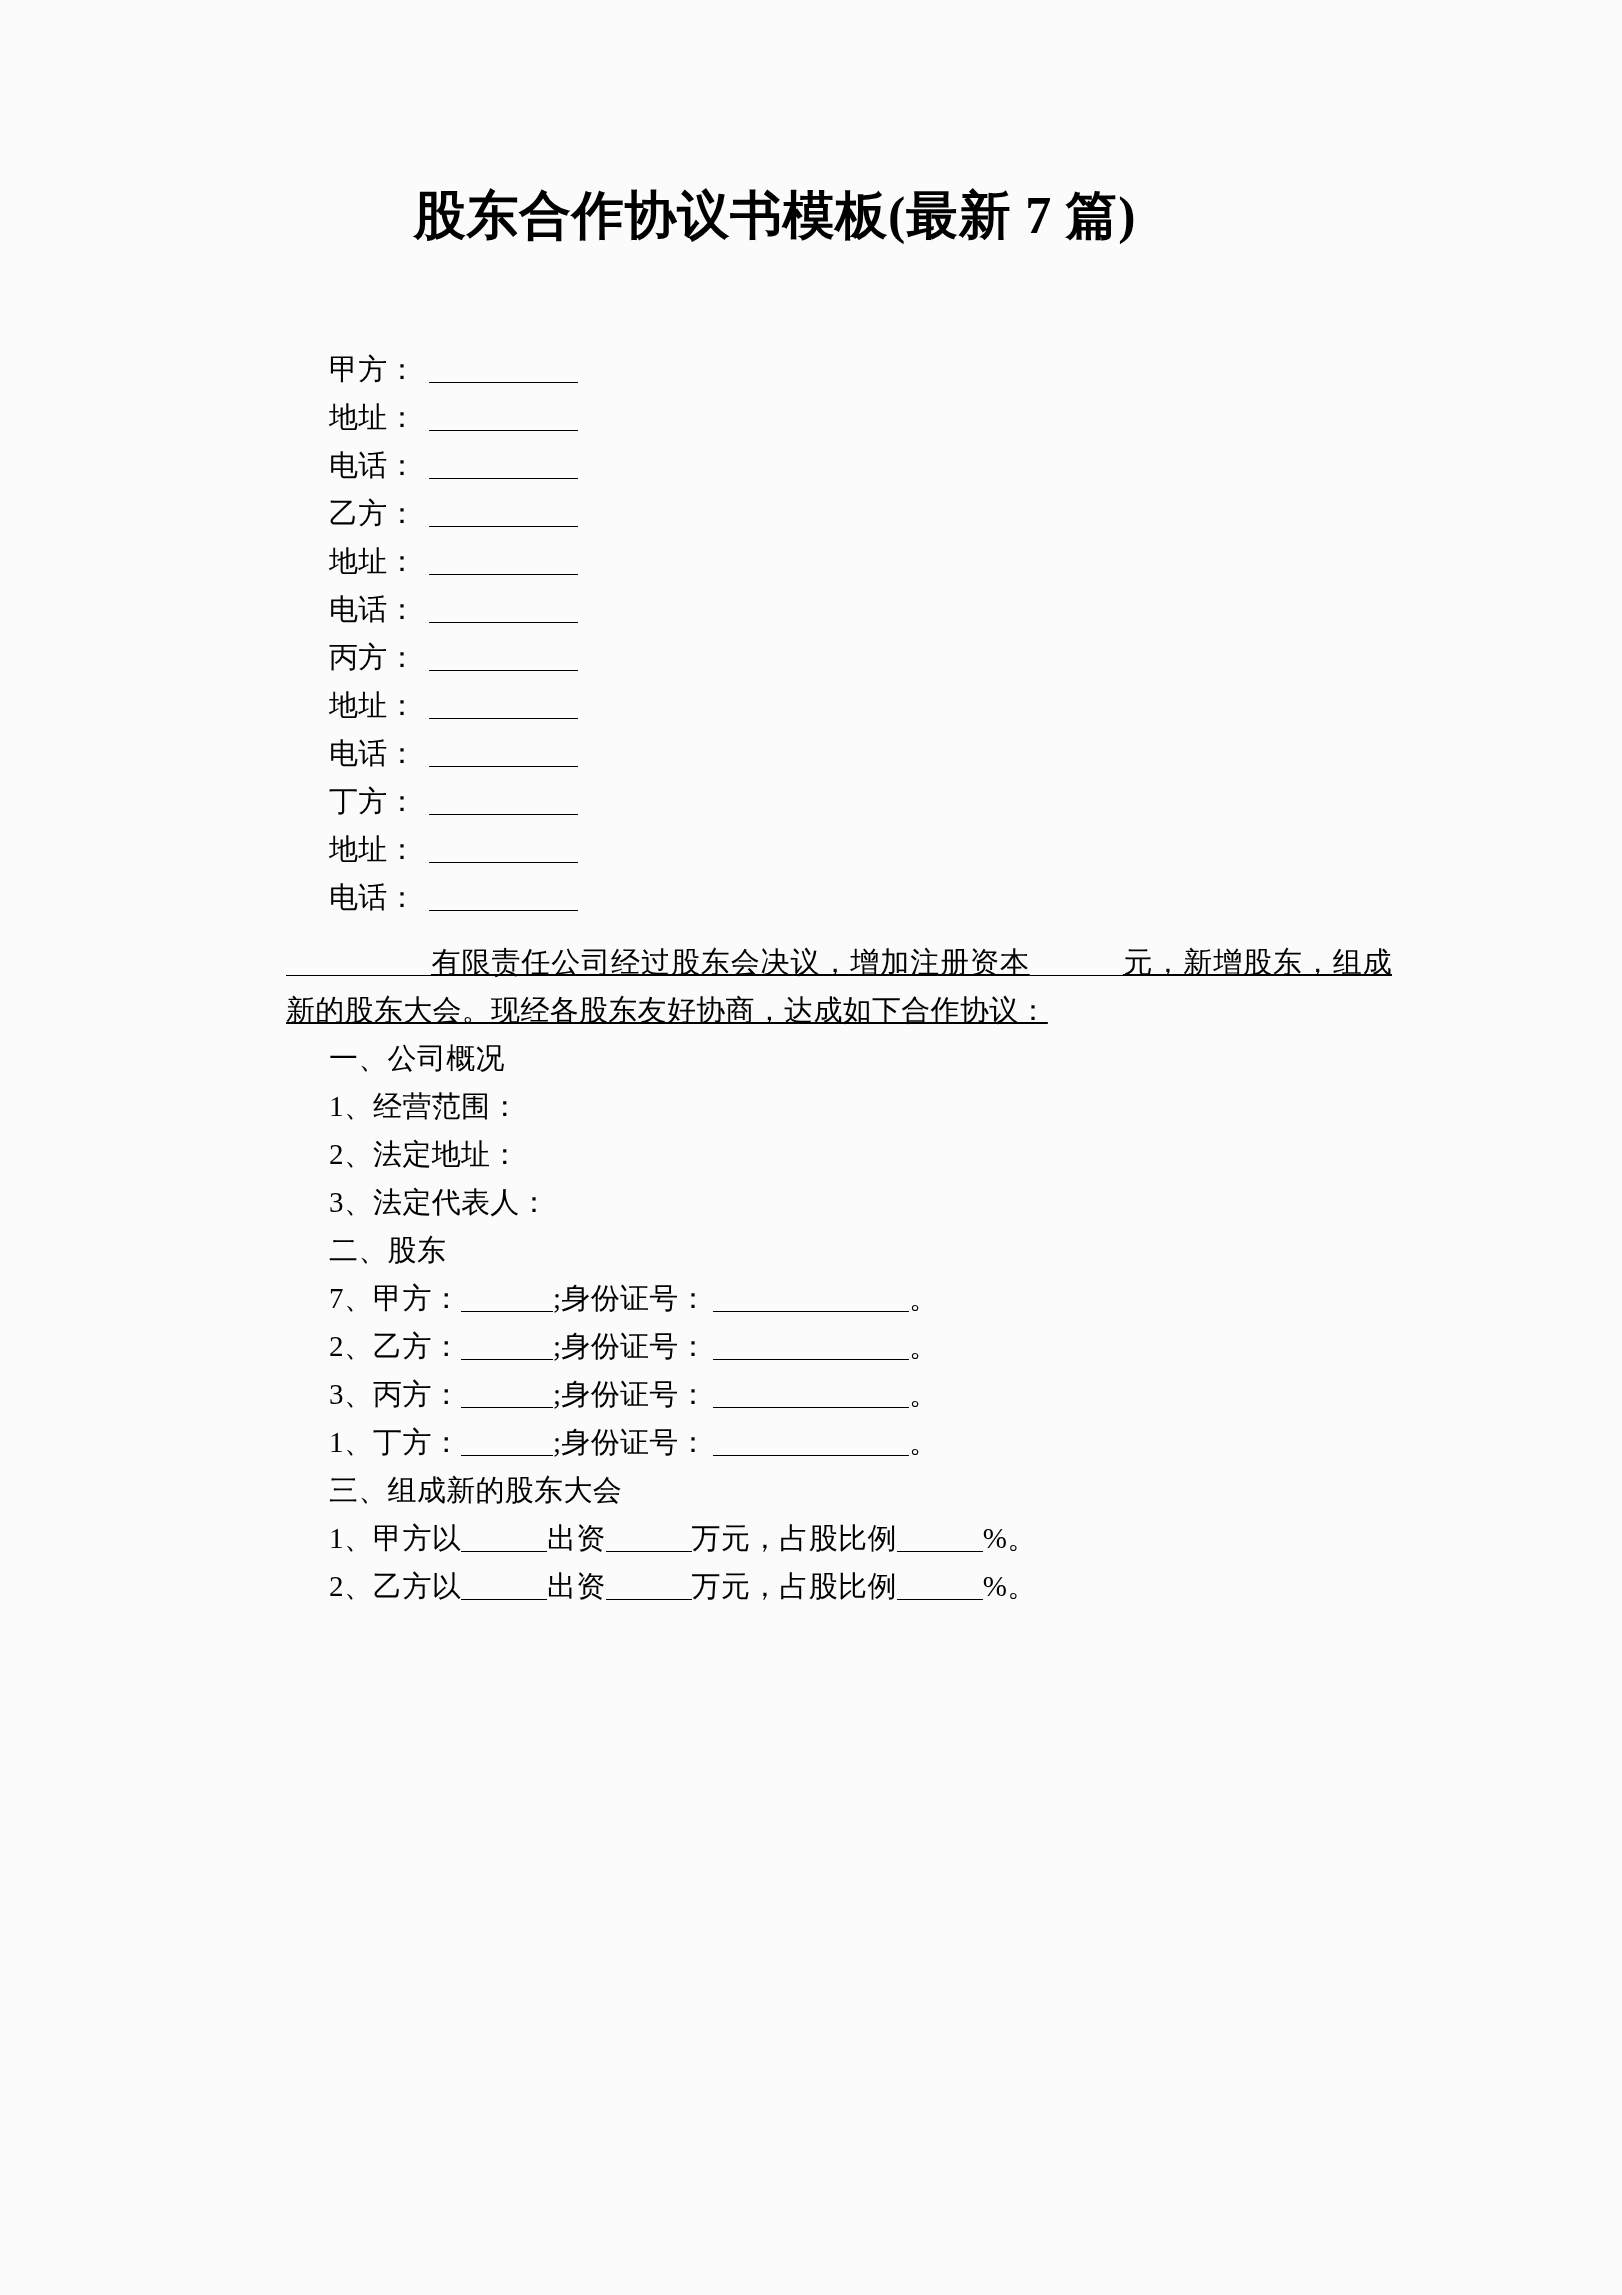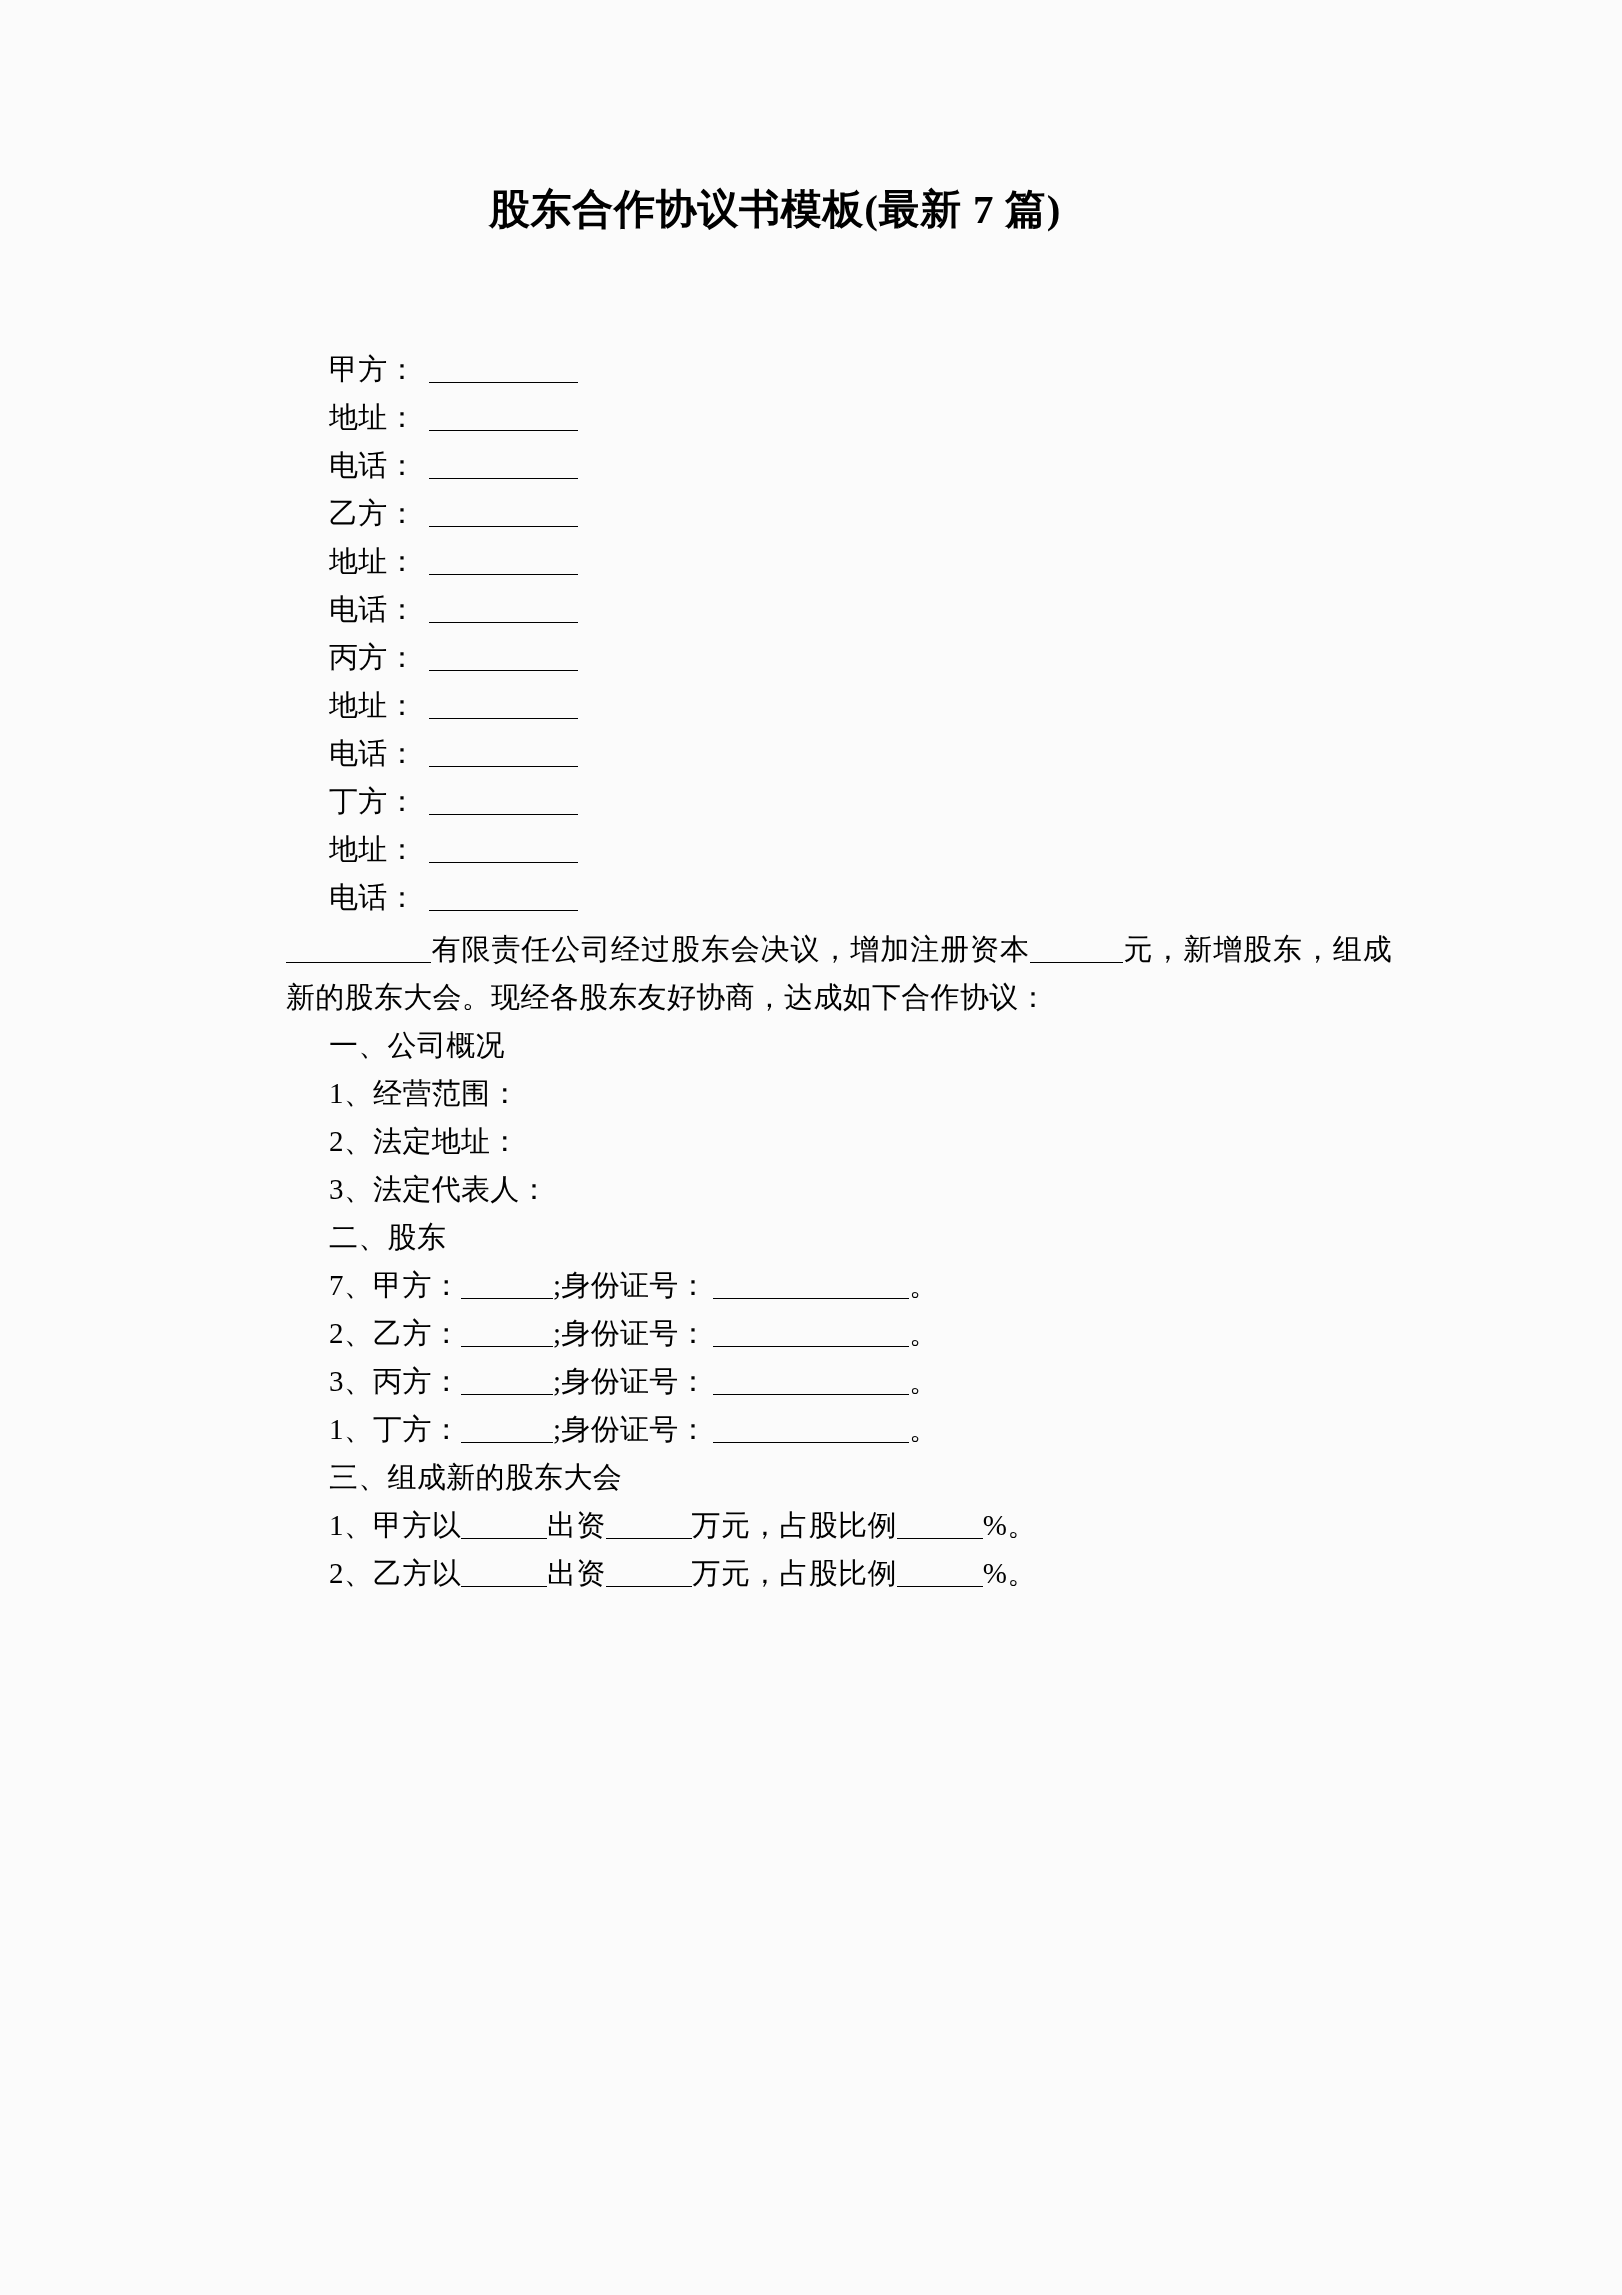--- a/index.html
+++ b/index.html
@@ -22,21 +22,21 @@
     box-sizing: border-box;
   }
 
   
   .doc-title {
     position: absolute;
     top: 187px;
     left: 0;
     width: 1550px;
     text-align: center;
-    font-size: 41px;
+    font-size: 52px;
     font-weight: bold;
     letter-spacing: 0.7px;
     line-height: 1.12;
     white-space: nowrap;
   }
 
   
   .body-block {
     position: absolute;
     top: 345px;
@@ -62,22 +62,23 @@
   }
 
   
   .para {
     font-size: 29px;
     line-height: 48px;
     text-align: justify;
     text-justify: inter-ideograph;
     white-space: normal;
     letter-spacing: 0.3px;
-    margin-top: 4px;
+    margin-top: 17px;
     width: 1106px;
+    text-decoration: underline;
   }
 
   
   .blank {
     display: inline-block;
     border-bottom: 1.3px solid #000;
     vertical-align: -3.9px;
     height: 22px;
   }
   .b-field   { width: 149px; margin-left: 11.8px; }   

